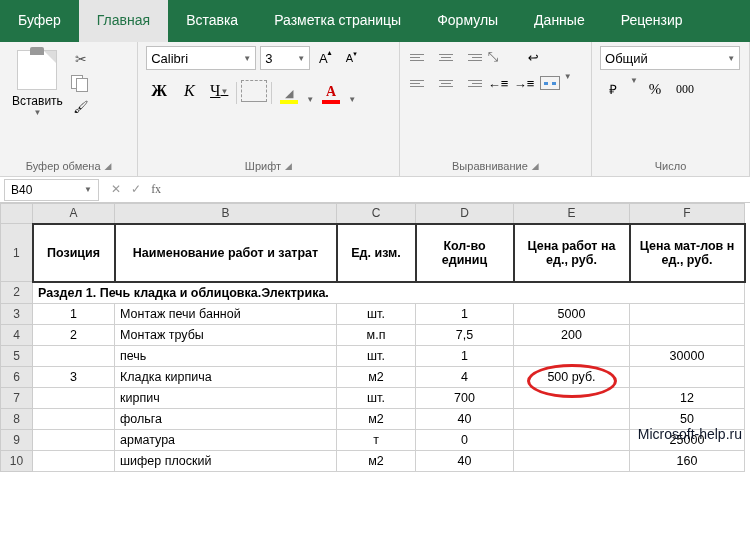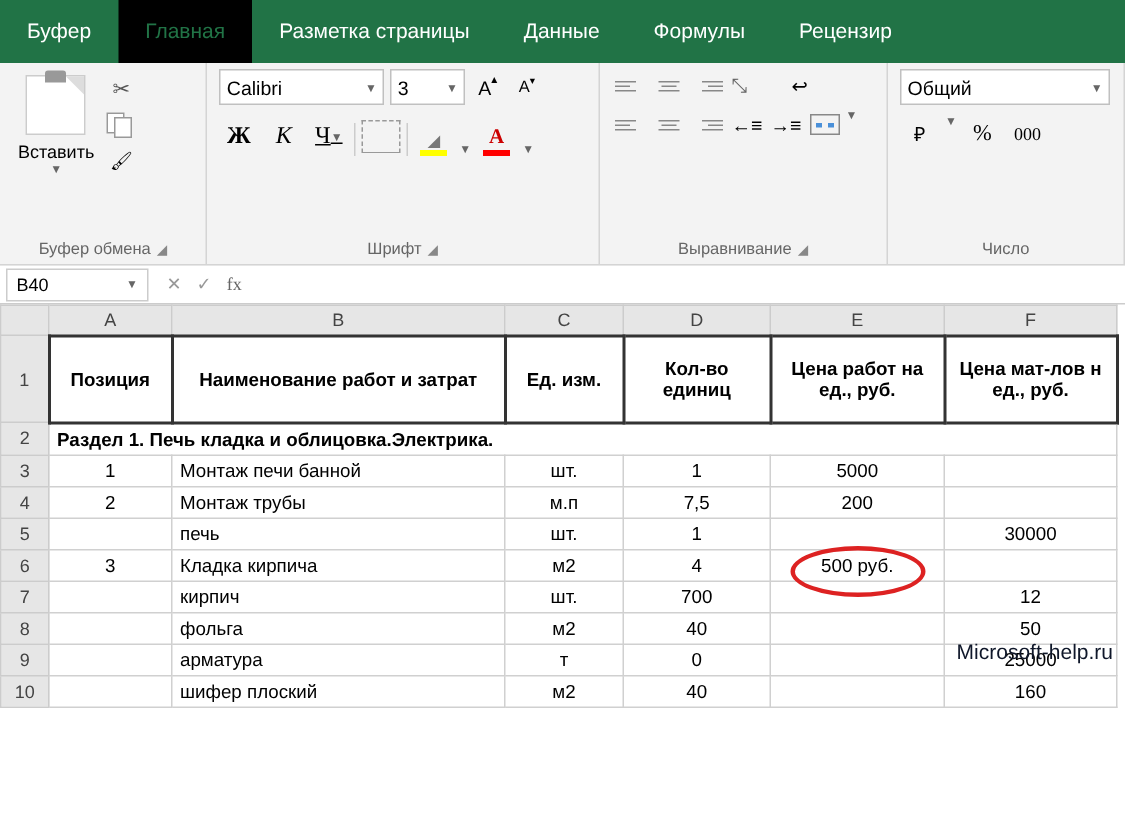--- a/index.html
+++ b/index.html
@@ -1,20 +1,20 @@
 <!DOCTYPE html>
 <html><head>
 <meta charset="utf-8">
 <style>
   * { box-sizing: border-box; margin: 0; padding: 0; }
   body { font-family: 'Segoe UI', Tahoma, sans-serif; font-size: 13px; background: #fff; width: 750px; height: 543px; overflow: hidden; position: relative; }
   
   .tabs { background: #217346; display: flex; height: 42px; }
   .tab { color: #fff; padding: 12px 18px; cursor: pointer; font-size: 14px; }
-  .tab.active { background: #000000; color: #217346; }
+  .tab.active { background: #e5e5e5; color: #217346; }
   
   .ribbon { background: #f3f3f3; border-bottom: 1px solid #d4d4d4; display: flex; height: 135px; }
   .group { border-right: 1px solid #d4d4d4; padding: 4px 8px 2px; display: flex; flex-direction: column; justify-content: space-between; }
   .group-label { text-align: center; font-size: 11px; color: #666; padding: 2px 0; display: flex; justify-content: center; align-items: center; gap: 4px; }
   .launcher { font-size: 9px; color: #888; }
   
   .clipboard { width: 140px; }
   .clip-top { display: flex; gap: 4px; height: 95px; }
   .paste-btn { display: flex; flex-direction: column; align-items: center; padding: 4px; }
   .paste-icons { display: flex; flex-direction: column; gap: 6px; padding-top: 4px; }
@@ -90,23 +90,24 @@
   
   .circle { position: absolute; width: 90px; height: 34px; border: 3px solid #d22; border-radius: 50%; pointer-events: none; }
   .watermark { position: absolute; right: 8px; bottom: 30px; color: #0f172a; font-size: 14px; }
 </style>
 </head>
 <body>
 
 <div class="tabs">
   <div class="tab">Буфер</div>
   <div class="tab active">Главная</div>
+  <div class="tab">Вставка</div>
   <div class="tab">Разметка страницы</div>
+  <div class="tab">Формулы</div>
   <div class="tab">Данные</div>
-  <div class="tab">Формулы</div>
   <div class="tab">Рецензир</div>
 </div>
 
 <div class="ribbon">
   <div class="group clipboard">
     <div class="clip-top">
       <div class="paste-btn">
         <div class="icon-box">
             <div class="icon-clip"></div>
             <div class="icon-fold"></div>

